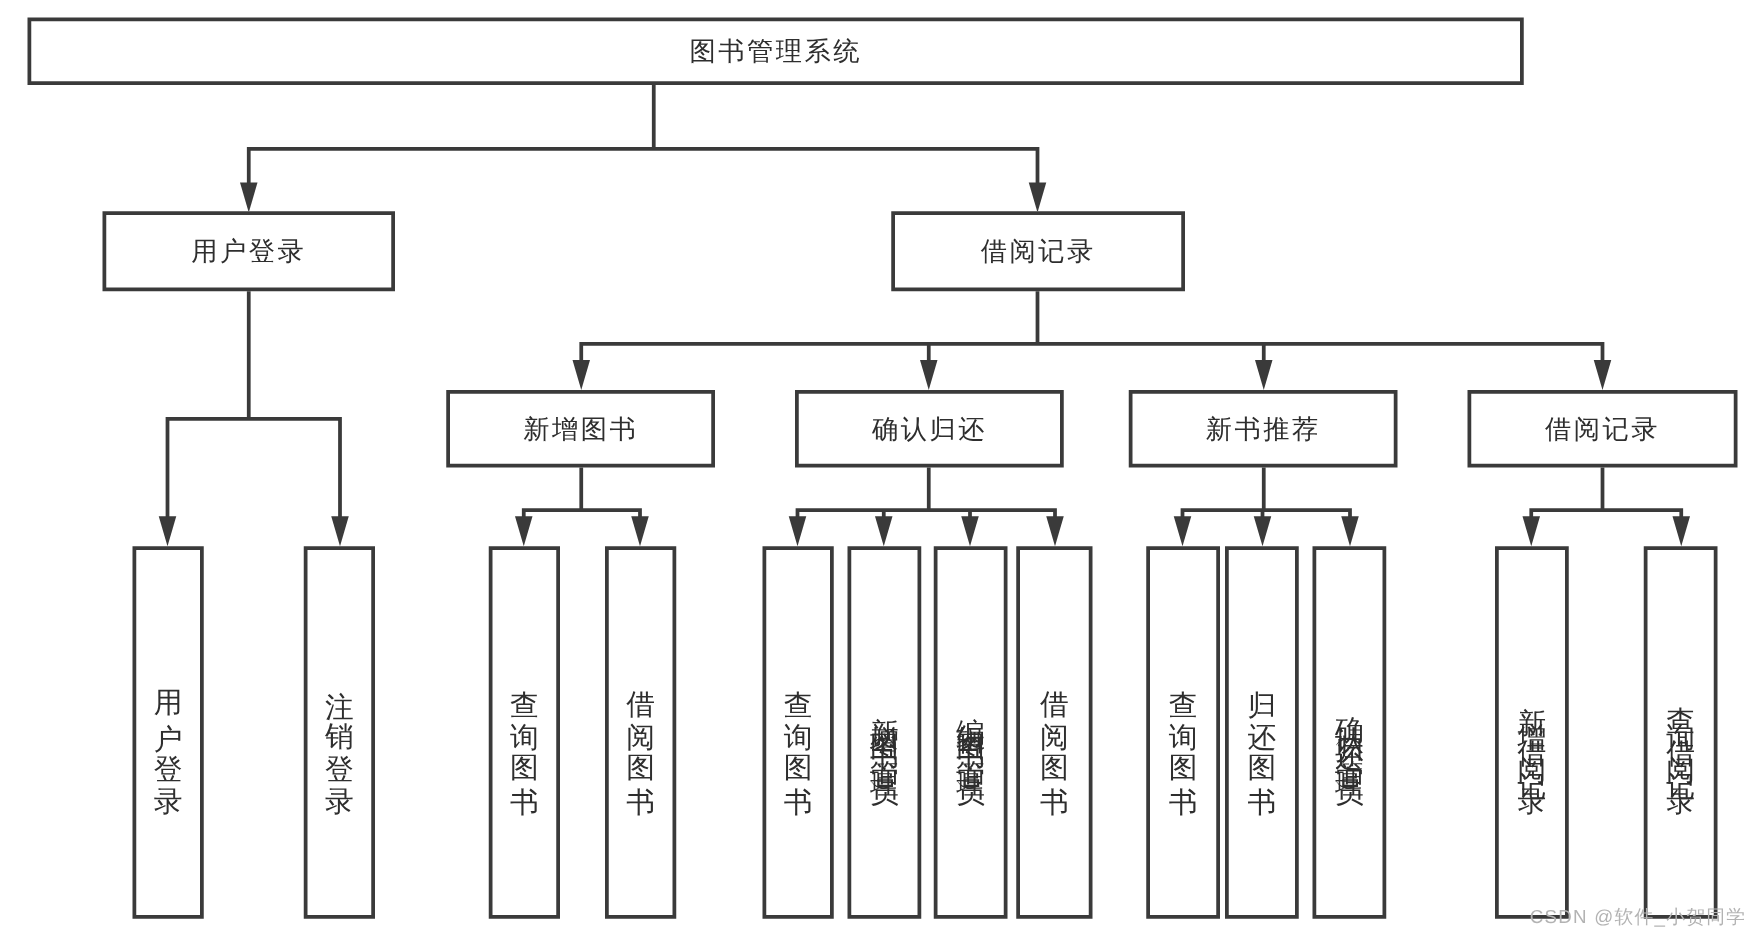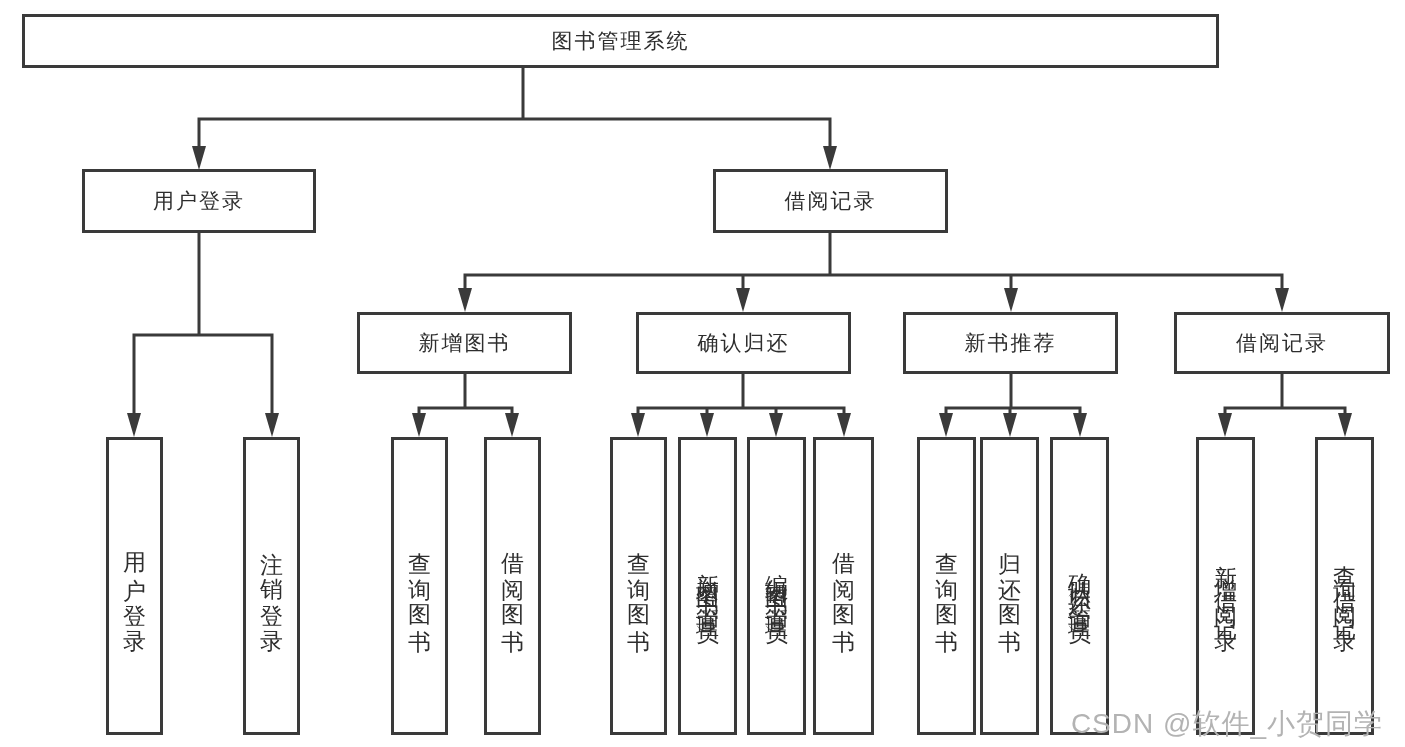--- a/index.html
+++ b/index.html
@@ -27,22 +27,22 @@
     writing-mode:vertical-rl;
     text-orientation:mixed;
     font-size:23px;
     line-height:1;
     color:var(--text,#2e2e2e);
   }
   .sp-wide  { letter-spacing:26px; }
   .sp-mid   { letter-spacing:13px; }
   .sp-tight { letter-spacing:7px;  }
   .watermark {
-    position:absolute; right:22px; bottom:4px;
-    font-size:28px; letter-spacing:1px;
+    position:absolute; right:8px; bottom:4px;
+    font-size:15px; letter-spacing:1px;
     color:var(--wm,#b3b3b3);
   }
 </style>
 </head>
 <body>
 
 <div class="canvas">
 
   <svg class="connectors" viewBox="0 0 1405 747" aria-hidden="true">
     <path d="M523 68 V119 M199 119 H830 M199 119 V150 M830 119 V150"></path>

